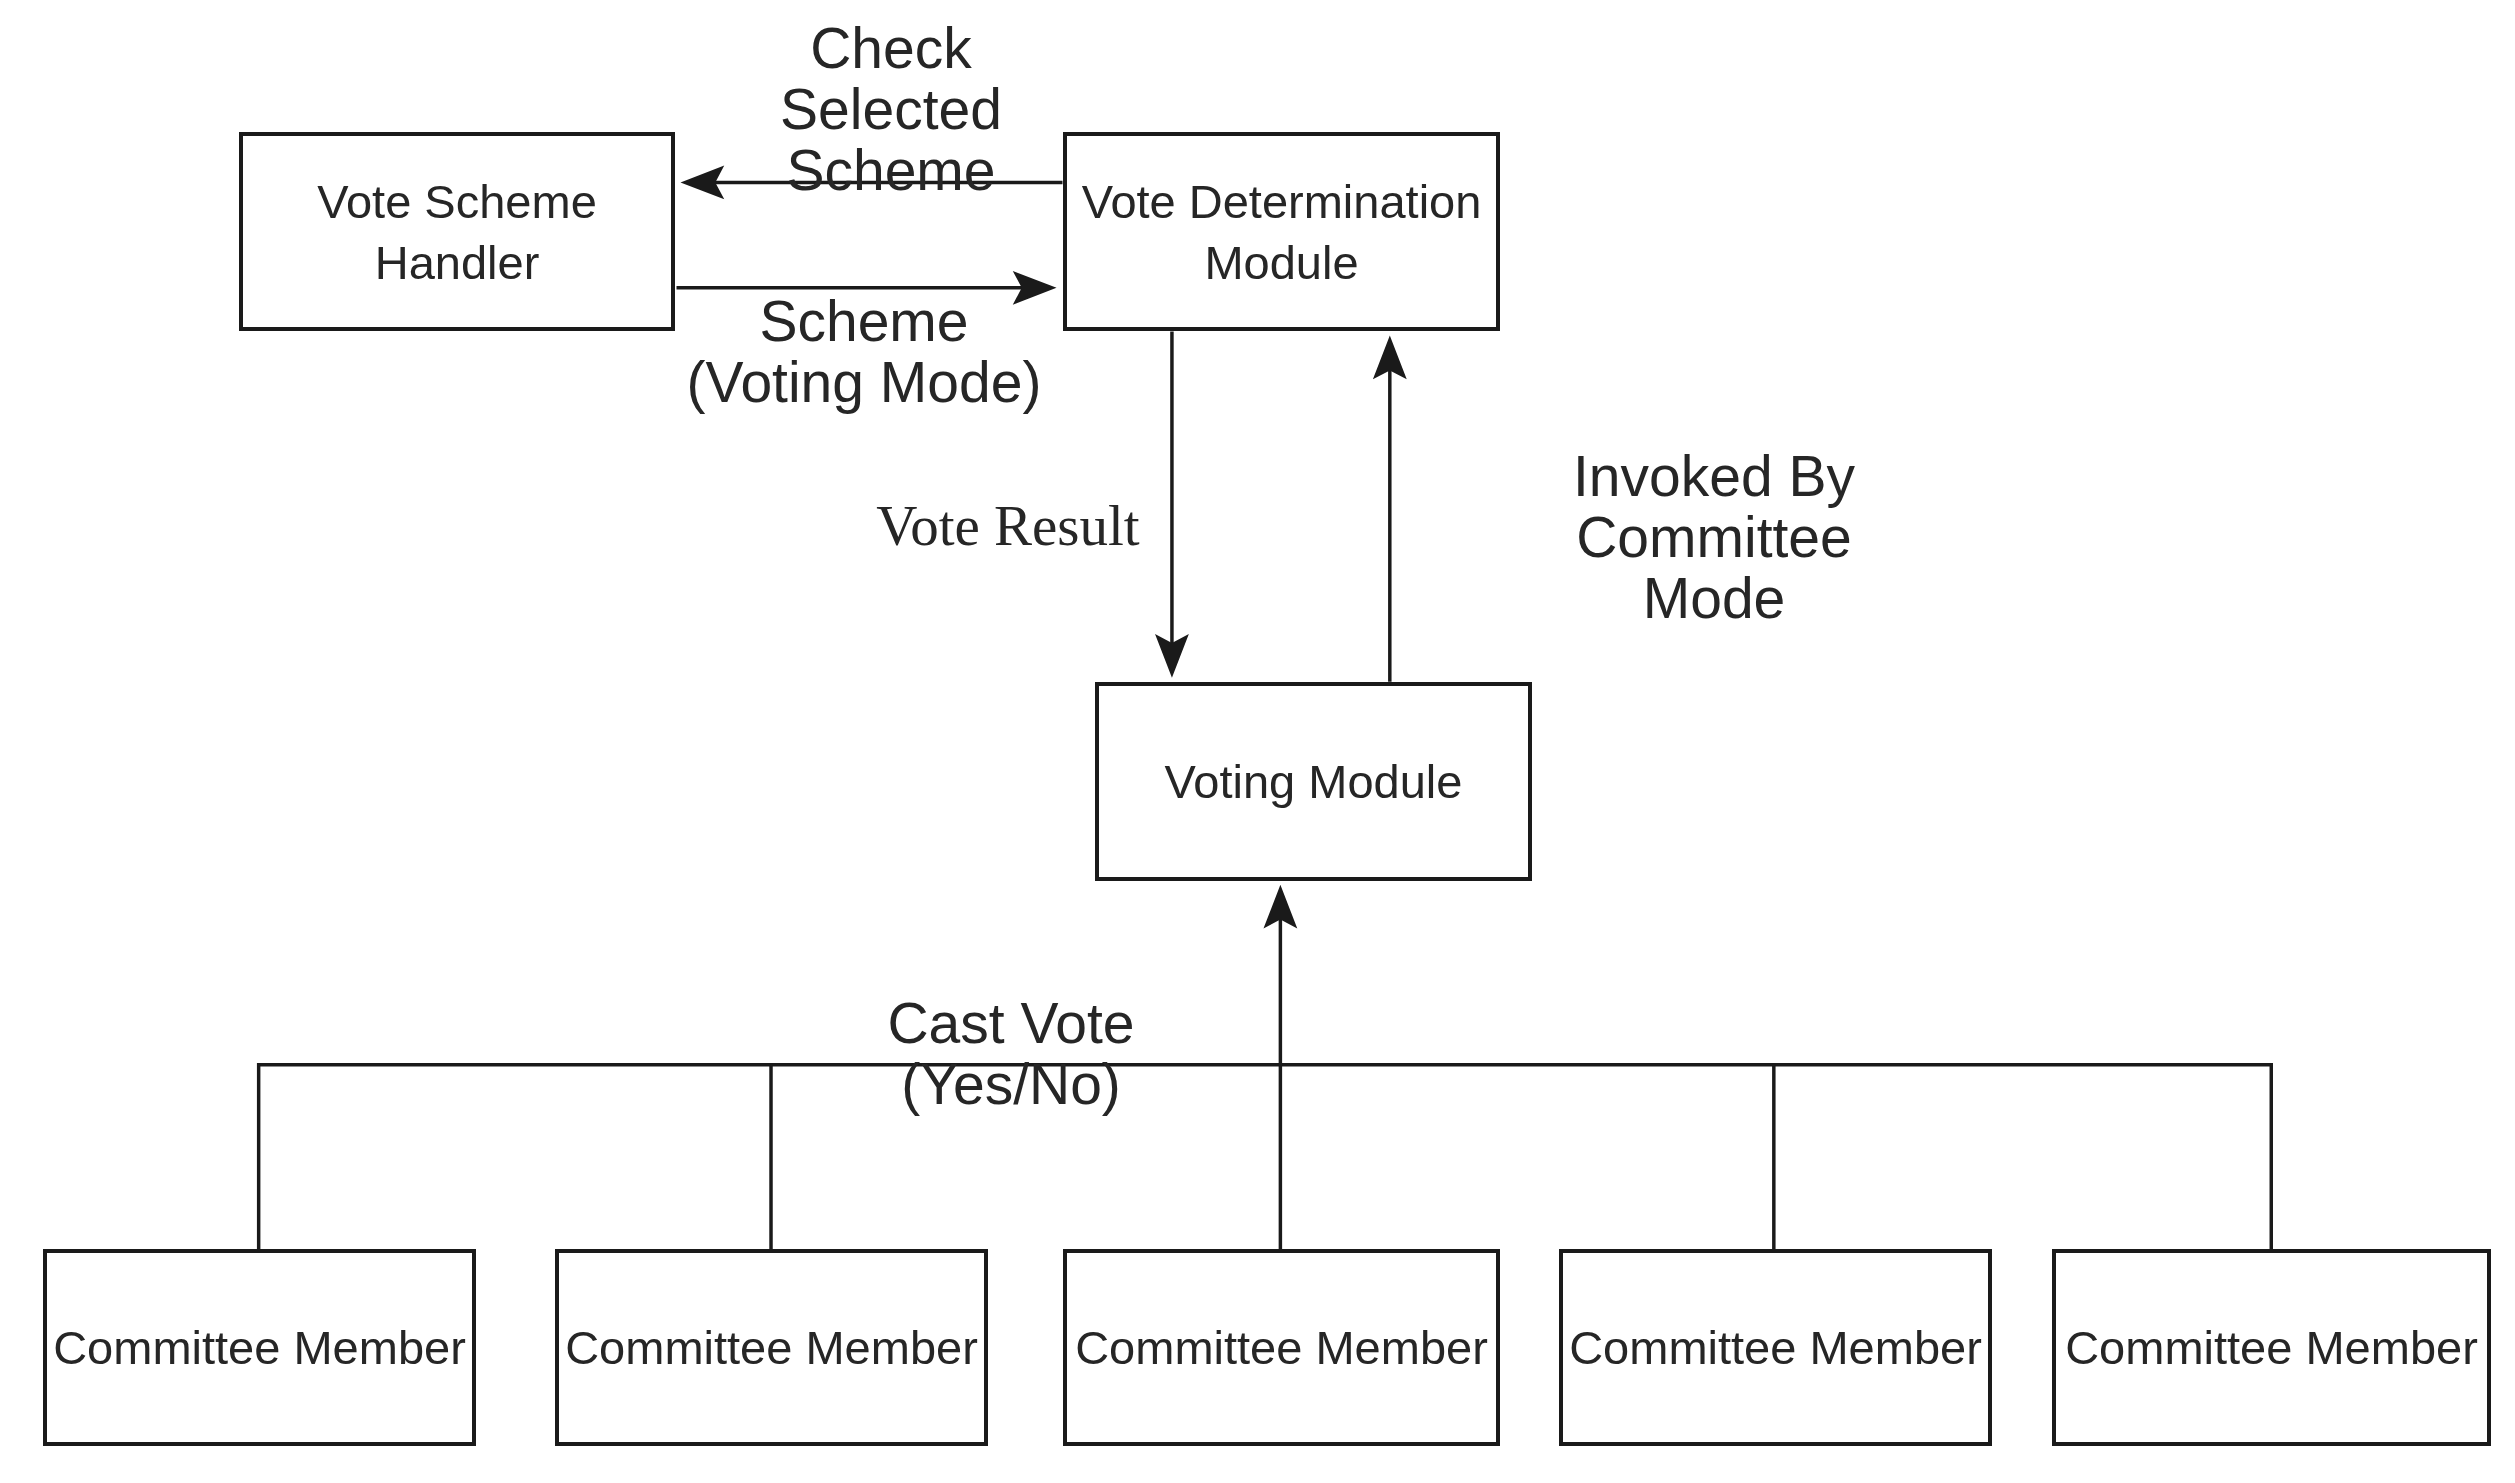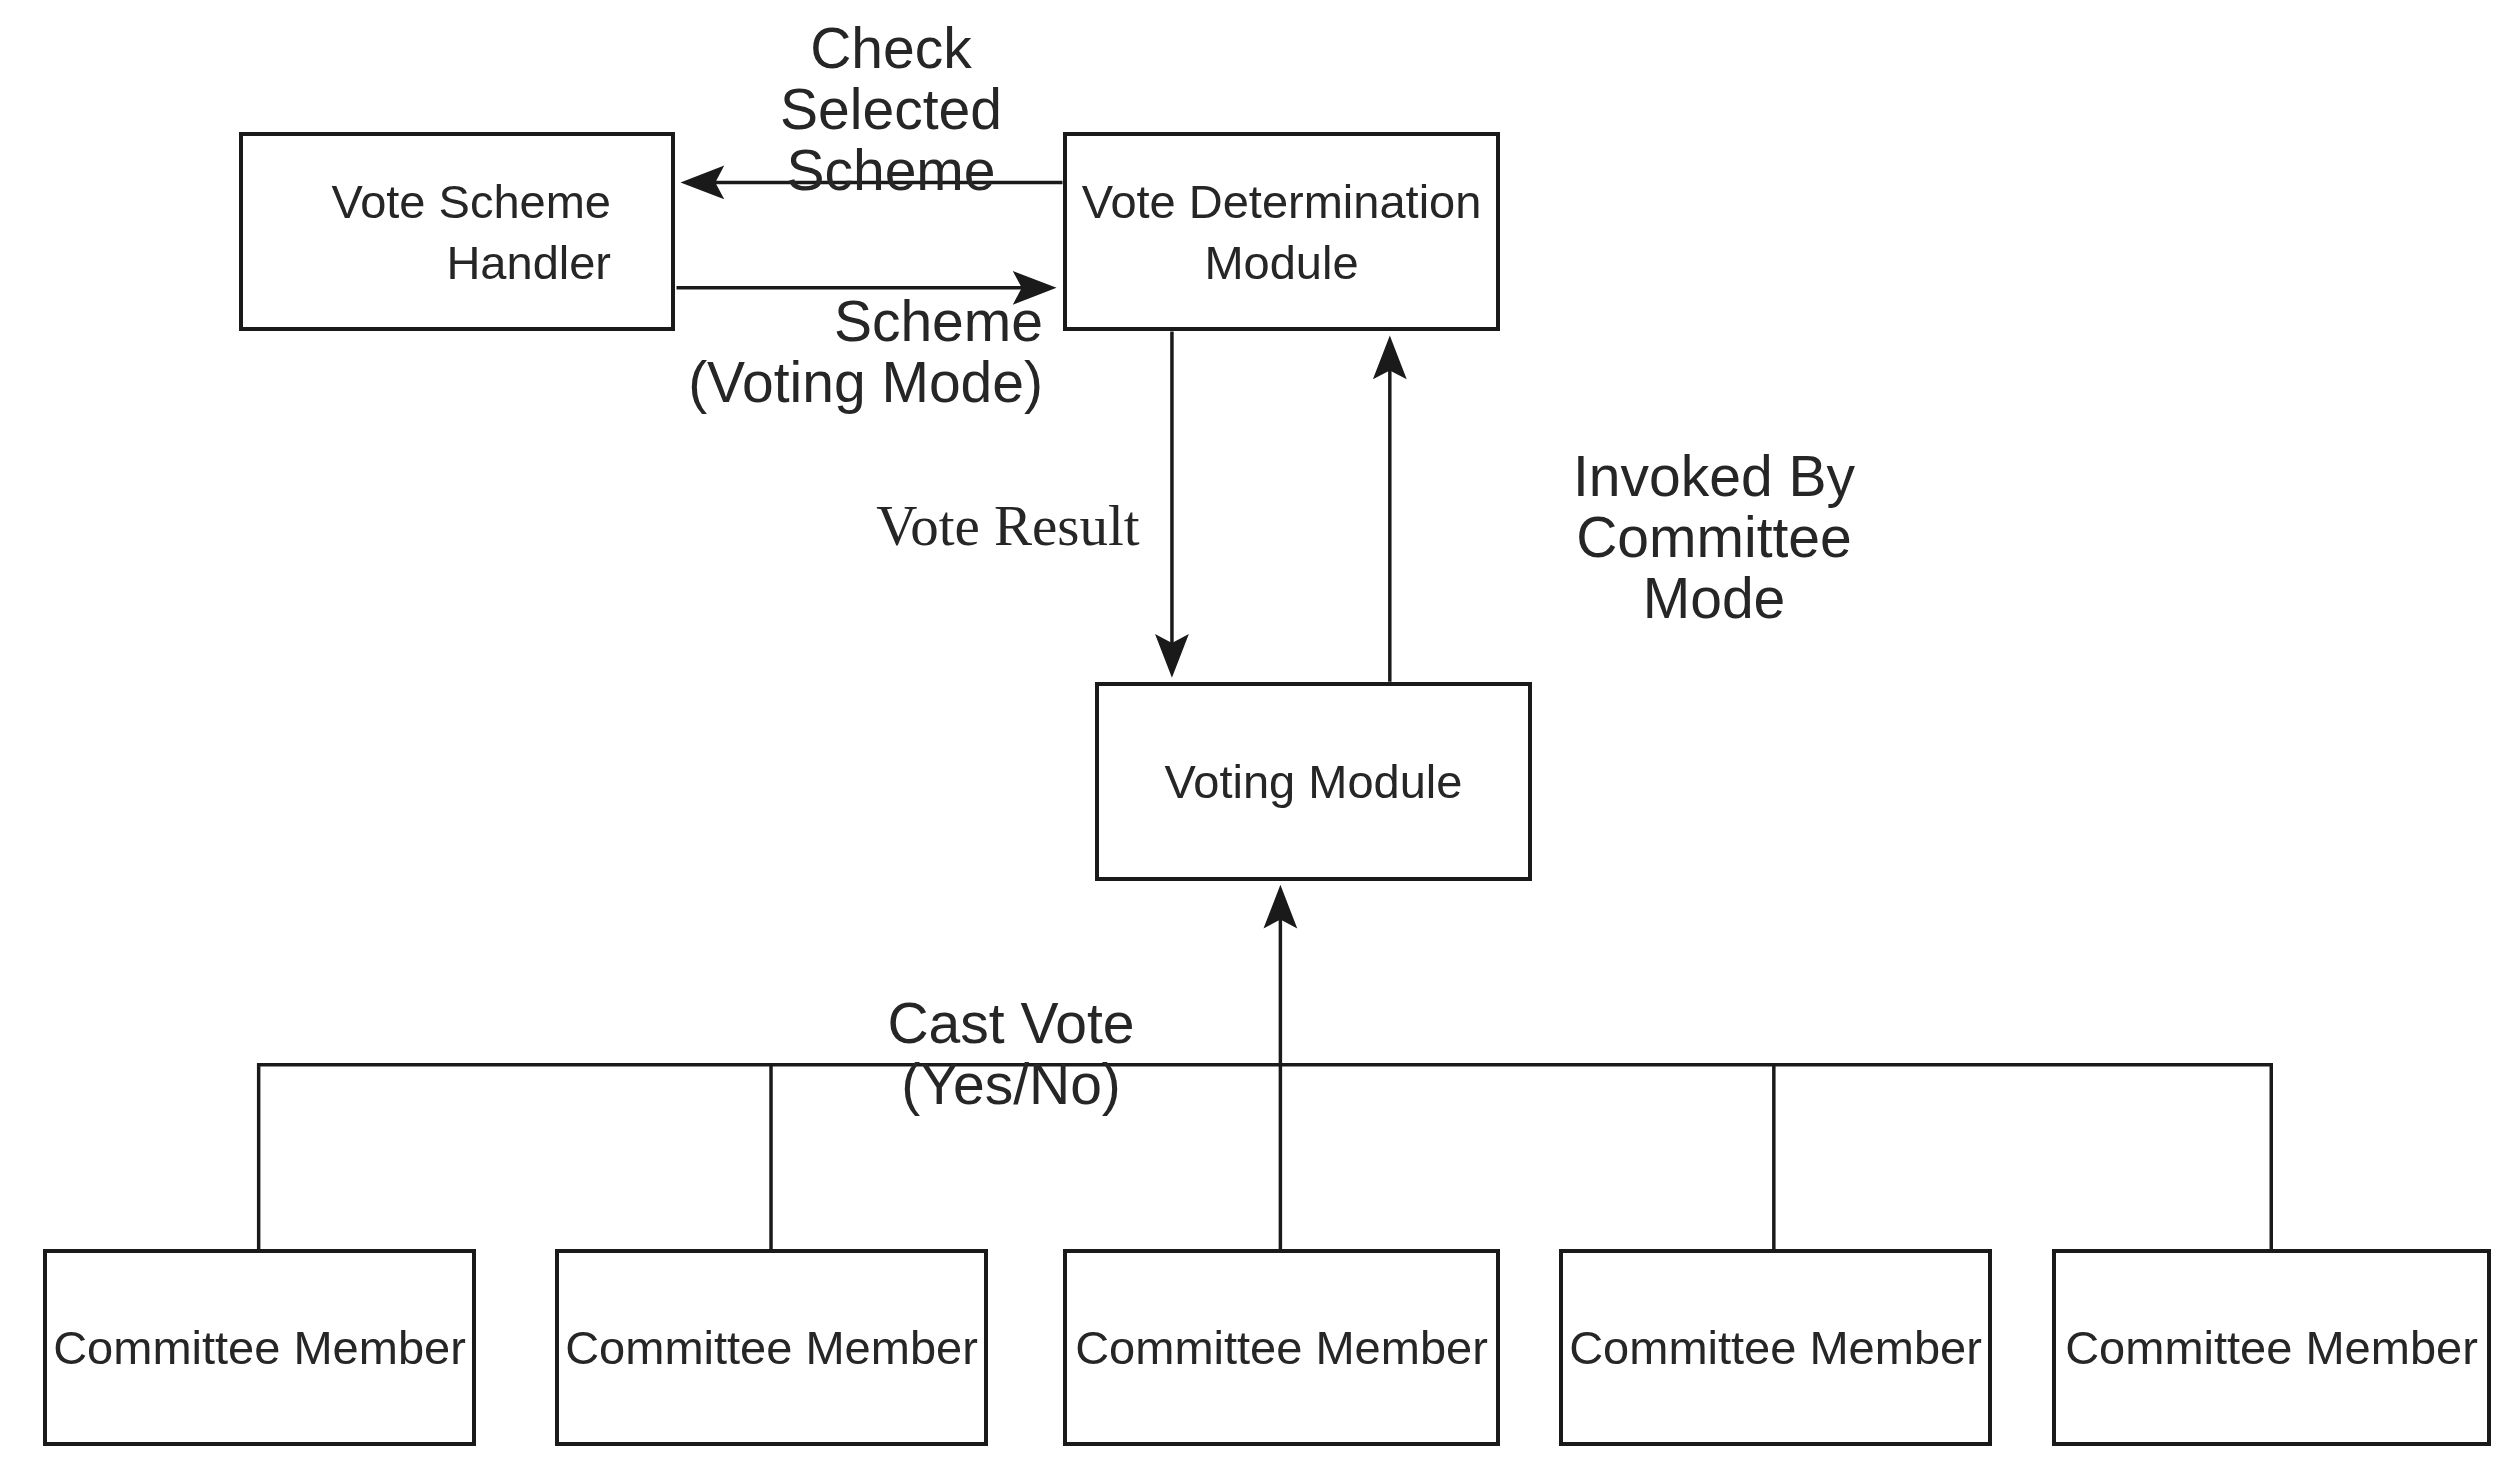--- a/index.html
+++ b/index.html
@@ -40,40 +40,40 @@
     align-items: center;
     justify-content: center;
     text-align: center;
     color: #262626;
     font-size: 47px;
     line-height: 61px;
   }
   .node span {
     display: inline-block;
   }
-  #node-vote-scheme-handler      { left: 239px;  top: 132px;  width: 436px; height: 199px; text-align: right; }
+  #node-vote-scheme-handler      { left: 239px;  top: 132px;  width: 436px; height: 199px; }
   #node-vote-scheme-handler span { max-width: 308px; }
   #node-vote-determination       { left: 1063px; top: 132px;  width: 437px; height: 199px; }
   #node-vote-determination span  { max-width: 423px; }
   #node-voting-module            { left: 1095px; top: 682px;  width: 437px; height: 199px; }
   #node-committee-member-1       { left: 43px;   top: 1249px; width: 433px; height: 197px; }
   #node-committee-member-2       { left: 555px;  top: 1249px; width: 433px; height: 197px; }
   #node-committee-member-3       { left: 1063px; top: 1249px; width: 437px; height: 197px; }
   #node-committee-member-4       { left: 1559px; top: 1249px; width: 433px; height: 197px; }
   #node-committee-member-5       { left: 2052px; top: 1249px; width: 439px; height: 197px; }
 
   .edge-label {
     position: absolute;
     text-align: center;
     color: #262626;
     font-size: 57px;
     line-height: 61px;
   }
   #label-check-selected { left: 692px;  top: 18px;  width: 398px; }
-  #label-scheme-mode    { left: 685px;  top: 291px; width: 358px; text-align: right; }
+  #label-scheme-mode    { left: 685px;  top: 291px; width: 358px; }
   #label-vote-result    { left: 839px;  top: 495px; width: 338px; font-family: Liberation Serif, serif; }
   #label-invoked-by     { left: 1520px; top: 446px; width: 388px; }
   #label-cast-vote      { left: 787px;  top: 993px; width: 448px; }
 </style>
 </head>
 <body>
 
 <div id="canvas">
 
   <svg id="edges-layer" viewBox="0 0 2528 1491" xmlns="http://www.w3.org/2000/svg">

